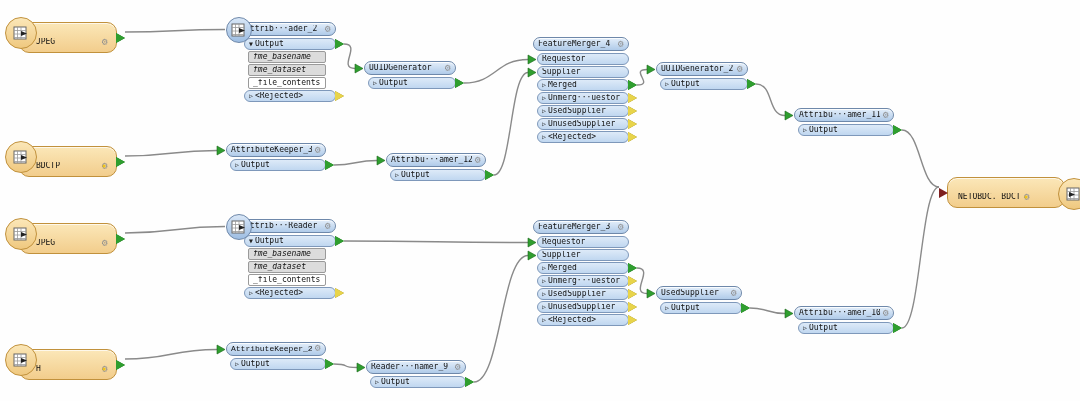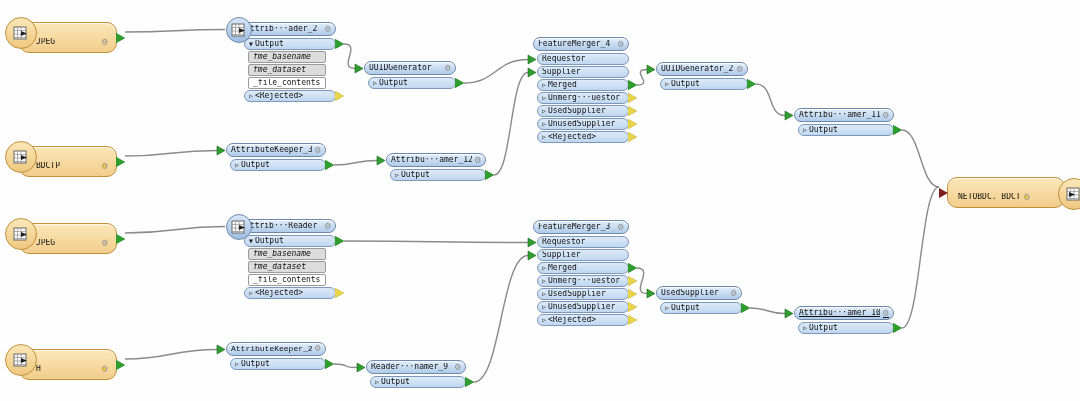--- a/index.html
+++ b/index.html
@@ -357,21 +357,21 @@
         <span class="label">UsedSupplier</span>
         <span class="gear">⚙</span>
       </div>
       <div class="t-row" style="top: 16px; left: 4px; width: 82px;">
         <span class="glyph">▷</span>
         <span class="label">Output</span>
         <span class="port-out green"></span>
       </div>
     </div>
     <div class="node transformer" style="left: 794px; top: 306px;">
-      <div class="t-header" style="width: 100px; text-decoration: underline;">
+      <div class="t-header" style="width: 100px;">
         <span class="port-in-marker"></span>
         <span class="label">Attribu···amer_10</span>
         <span class="gear">⚙</span>
       </div>
       <div class="t-row" style="top: 16px; left: 4px; width: 96px;">
         <span class="glyph">▷</span>
         <span class="label">Output</span>
         <span class="port-out green"></span>
       </div>
     </div>

